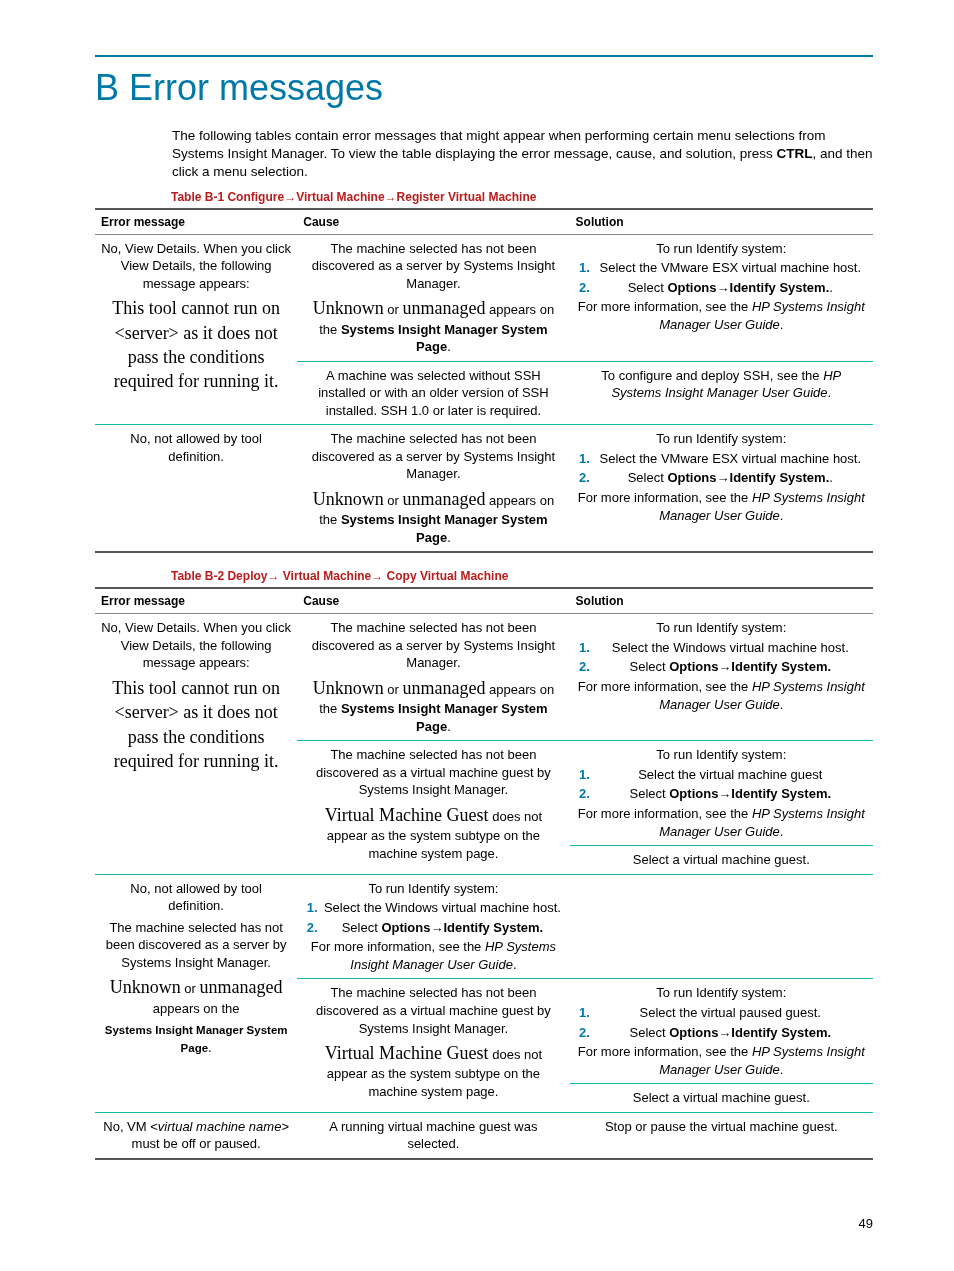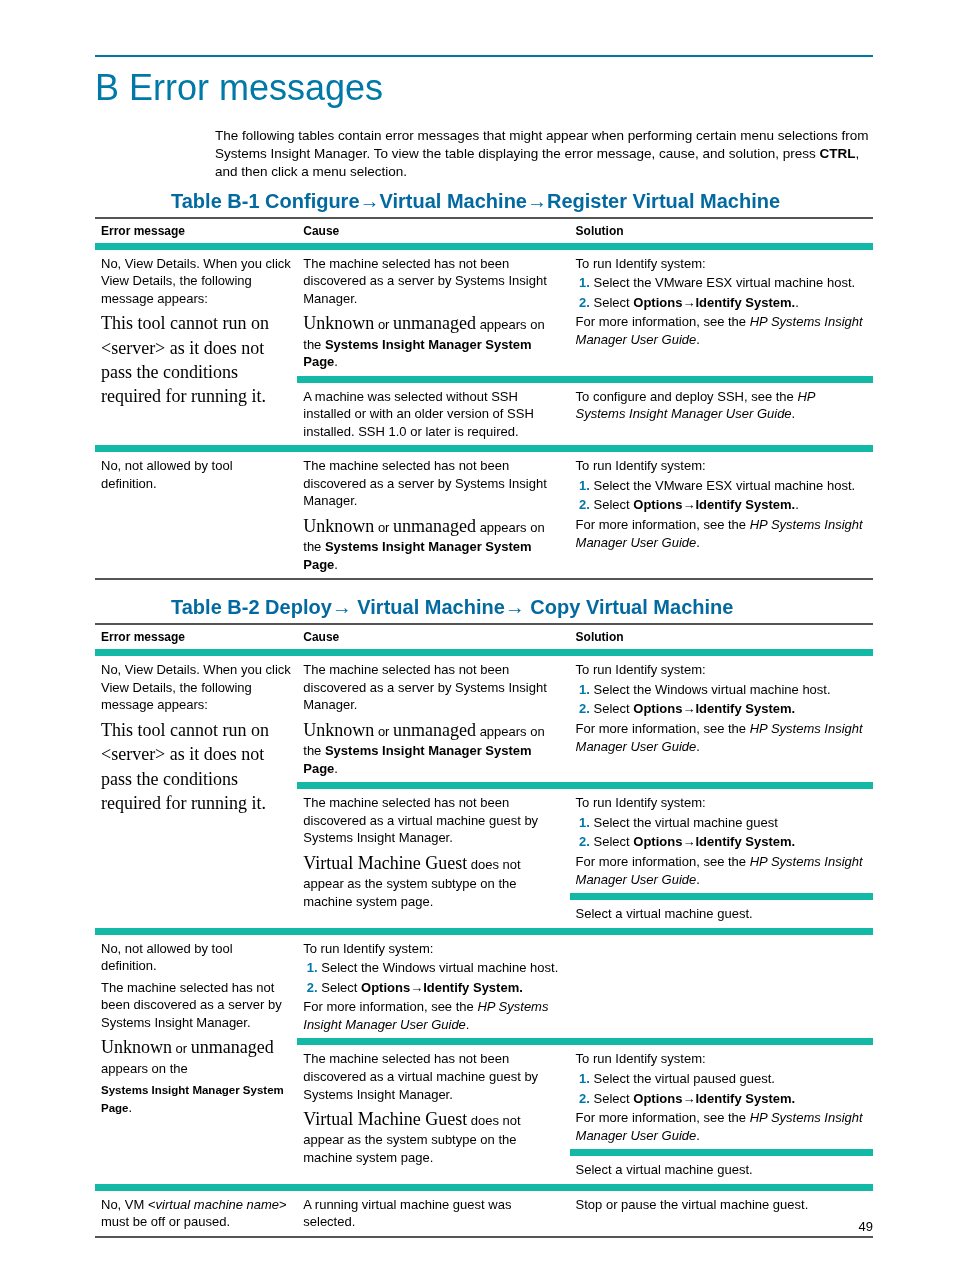--- a/index.html
+++ b/index.html
@@ -22,51 +22,52 @@
     border-top: 2px solid #0078a8;
     margin-bottom: 10px;
   }
   h1.title {
     color: #0078a8;
     font-weight: 300;
     font-size: 36px;
     margin: 0 0 18px 0;
   }
   .intro {
-    margin-left: 120px;
+    margin-left: 77px;
     font-size: 13.5px;
     line-height: 1.35;
     margin-bottom: 6px;
   }
   .table-caption {
-    color: #0369a1;
+    color: #b91c1c;
     font-weight: bold;
-    font-size: 20px;
+    font-size: 12px;
     margin: 8px 0 4px 76px;
   }
   table.error-table {
     width: 100%;
     border-collapse: collapse;
     margin-bottom: 16px;
   }
   table.error-table td, table.error-table th {
     vertical-align: top;
     padding: 5px 6px;
   }
   table.error-table th {
     text-align: left;
     font-weight: bold;
     font-size: 12px;
     border-top: 2px solid #555;
     border-bottom: 1px solid #888;
   }
   table.error-table td {
-    border-top: 7px solid #14b8a6;
+    border-top: 1px solid #14b8a6;
     font-size: 13px;
     line-height: 1.35;
+    text-align: center;
   }
   table.error-table tr.last-row td {
     border-bottom: 2px solid #555;
   }
   .col-err { width: 26%; }
   .col-cause { width: 35%; }
   .col-sol { width: 39%; }
   code, .mono {
     font-family: Liberation Serif, serif;
     font-size: 18px;

